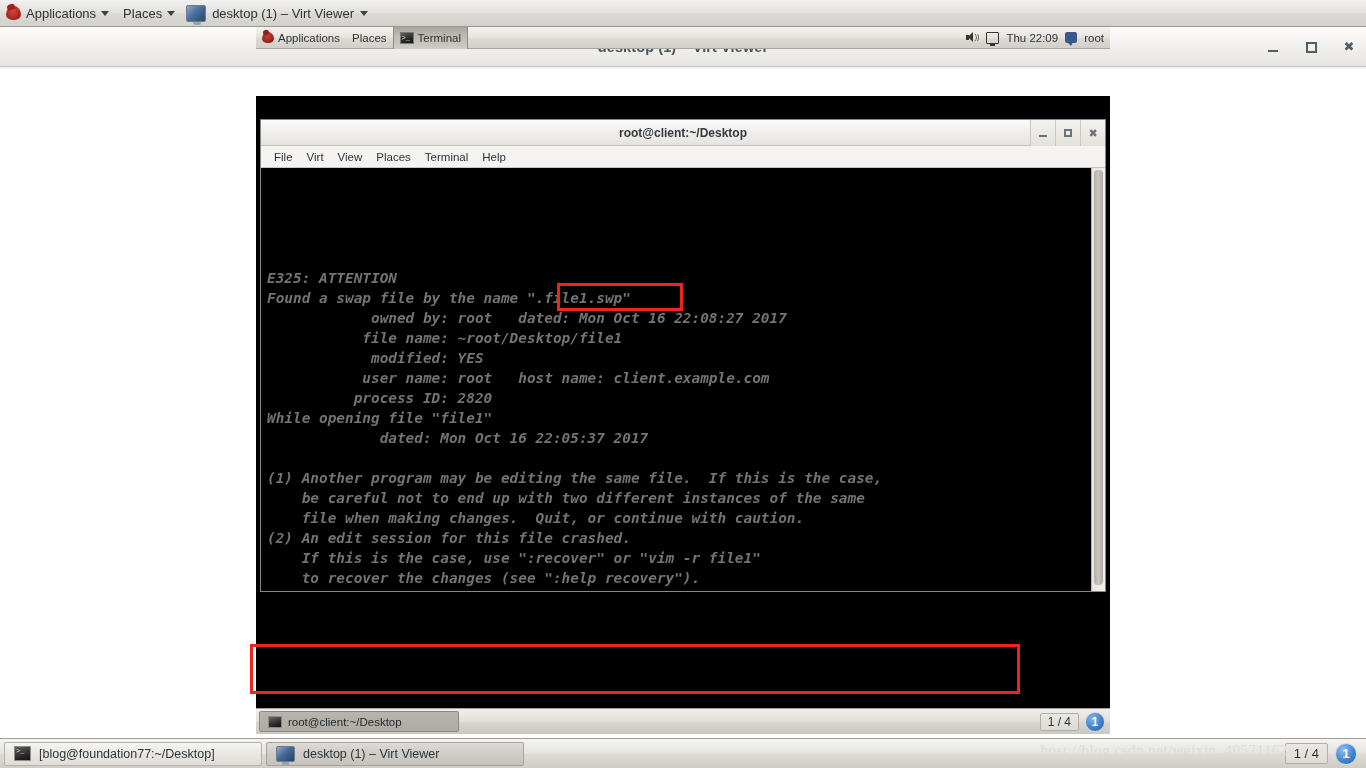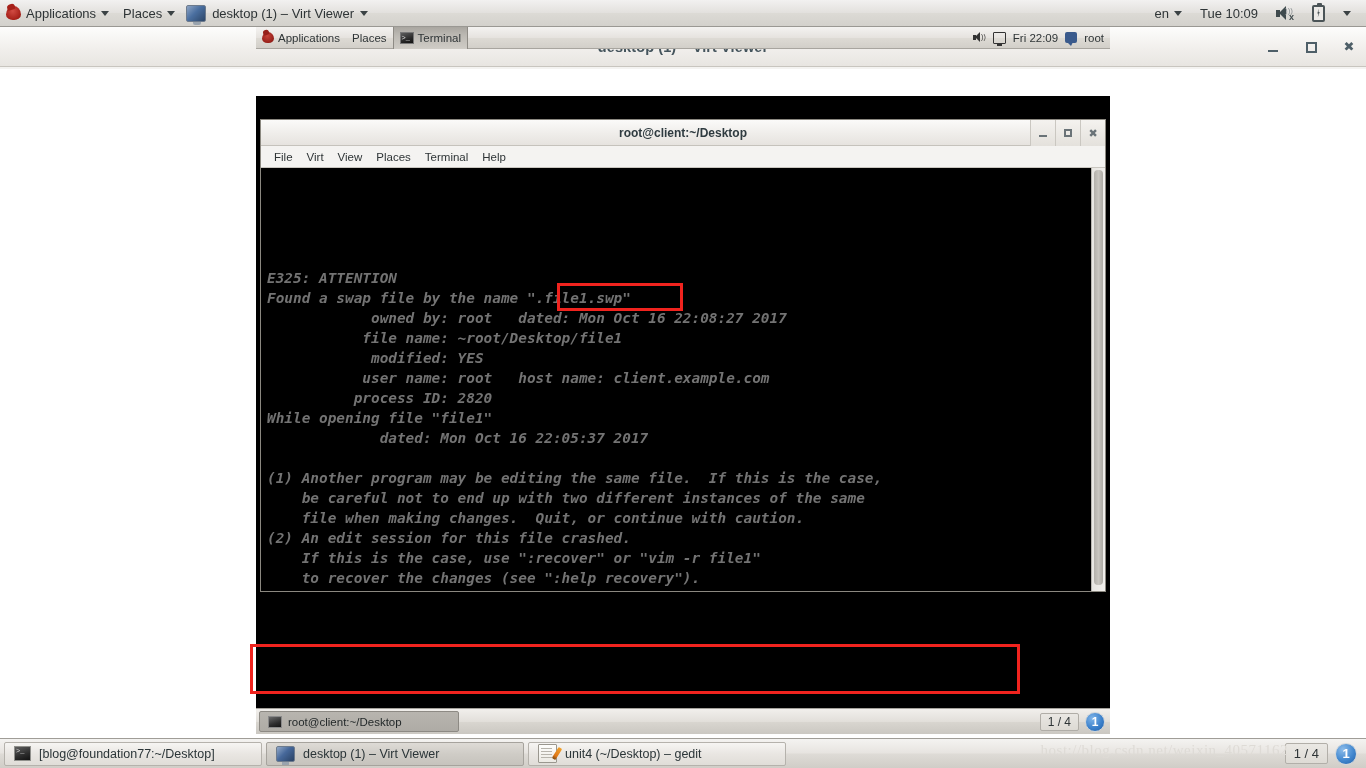--- a/index.html
+++ b/index.html
@@ -647,43 +647,20 @@
     <div class="panel-item">
       <span>Places</span>
       <span class="caret-down"></span>
     </div>
     <div class="win-task-panel">
       <span class="monitor-icon"></span>
       <span>desktop (1) – Virt Viewer</span>
       <span class="caret-down"></span>
     </div>
 
-    <div class="host-panel-right">
-      <div class="panel-item">
-        <span>en</span>
-        <span class="caret-down"></span>
-      </div>
-      <div class="panel-item">
-        <span>Tue 10:09</span>
-      </div>
-      <div class="panel-item">
-        <span class="spk-icon">
-          <span class="body"></span>
-            <span class="cone"></span>
-          <span class="waves">)))</span>
-            <span class="muted">x</span>
-        </span>
-      </div>
-      <div class="panel-item">
-        <span class="bat-icon"></span>
-      </div>
-      <div class="panel-item">
-        <span class="caret-down"></span>
-      </div>
-    </div>
   </div>
 
   <div class="vv-window">
     <div class="vv-titlebar">
       <span class="vv-title">desktop (1) – Virt Viewer</span>
       <div class="vv-winbtns">
         <span class="vv-winbtn">
             <span class="vv-min"></span>
           </span>
         <span class="vv-winbtn">
@@ -716,21 +693,21 @@
       <span class="gp-termicon">&gt;_</span>
       <span>Terminal</span>
     </div>
     <div class="gp-right">
       <span class="gp-spk">
         <span class="b"></span>
           <span class="c"></span>
           <span class="w">))</span>
       </span>
       <span class="gp-net"></span>
-      <span>Fri 22:09</span>
+      <span>Thu 22:09</span>
       <span class="gp-usericon"></span>
       <span>root</span>
     </div>
   </div>
 
   <div class="term-window">
     <div class="term-titlebar">
       <span class="term-title">root@client:~/Desktop</span>
       <div class="term-winbtns">
         <span class="term-wb">
@@ -774,24 +751,20 @@
 
   <div class="host-taskbar">
     <div class="ht-button">
       <span class="ht-term-ico">&gt;_</span>
       <span>[blog@foundation77:~/Desktop]</span>
     </div>
     <div class="ht-button active">
       <span class="ht-mon-ico"></span>
       <span>desktop (1) – Virt Viewer</span>
     </div>
-    <div class="ht-button">
-      <span class="ht-gedit-ico"></span>
-      <span>unit4 (~/Desktop) – gedit</span>
-    </div>
     <div class="ht-right">
       <span class="ht-pager">1 / 4</span>
       <span class="blue-badge-lg">1</span>
     </div>
   </div>
 
   <div class="watermark">host://blog.csdn.net/weixin_40571162</div>
 
 </div>
 

